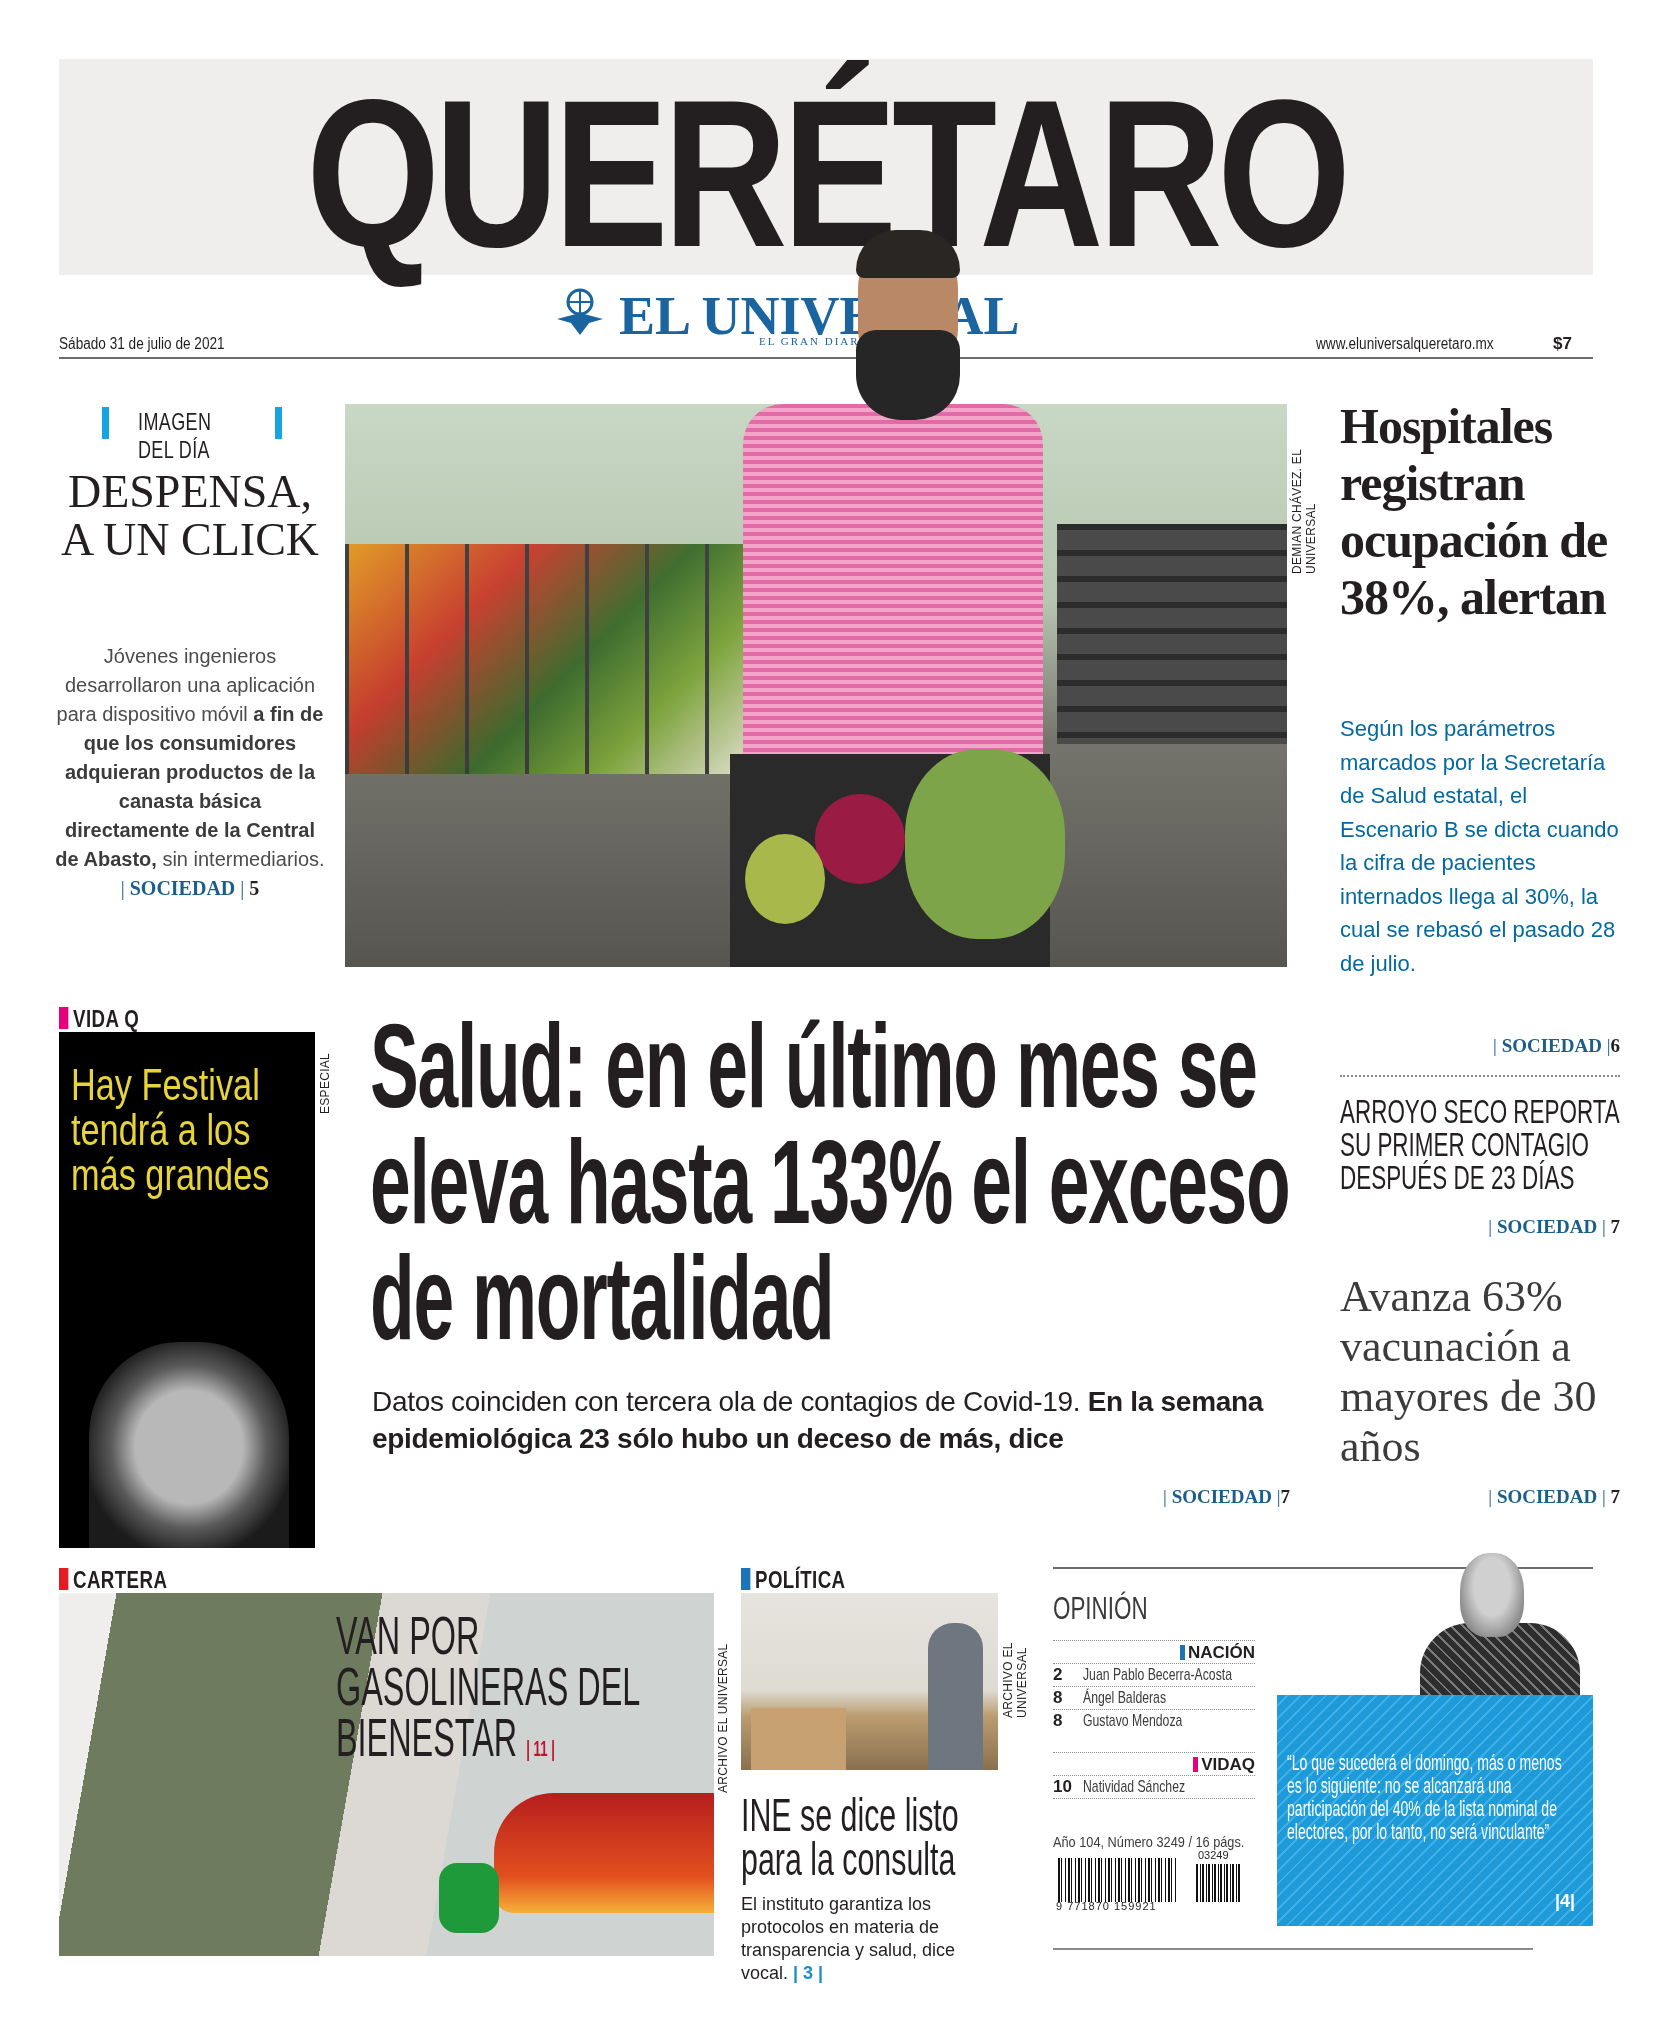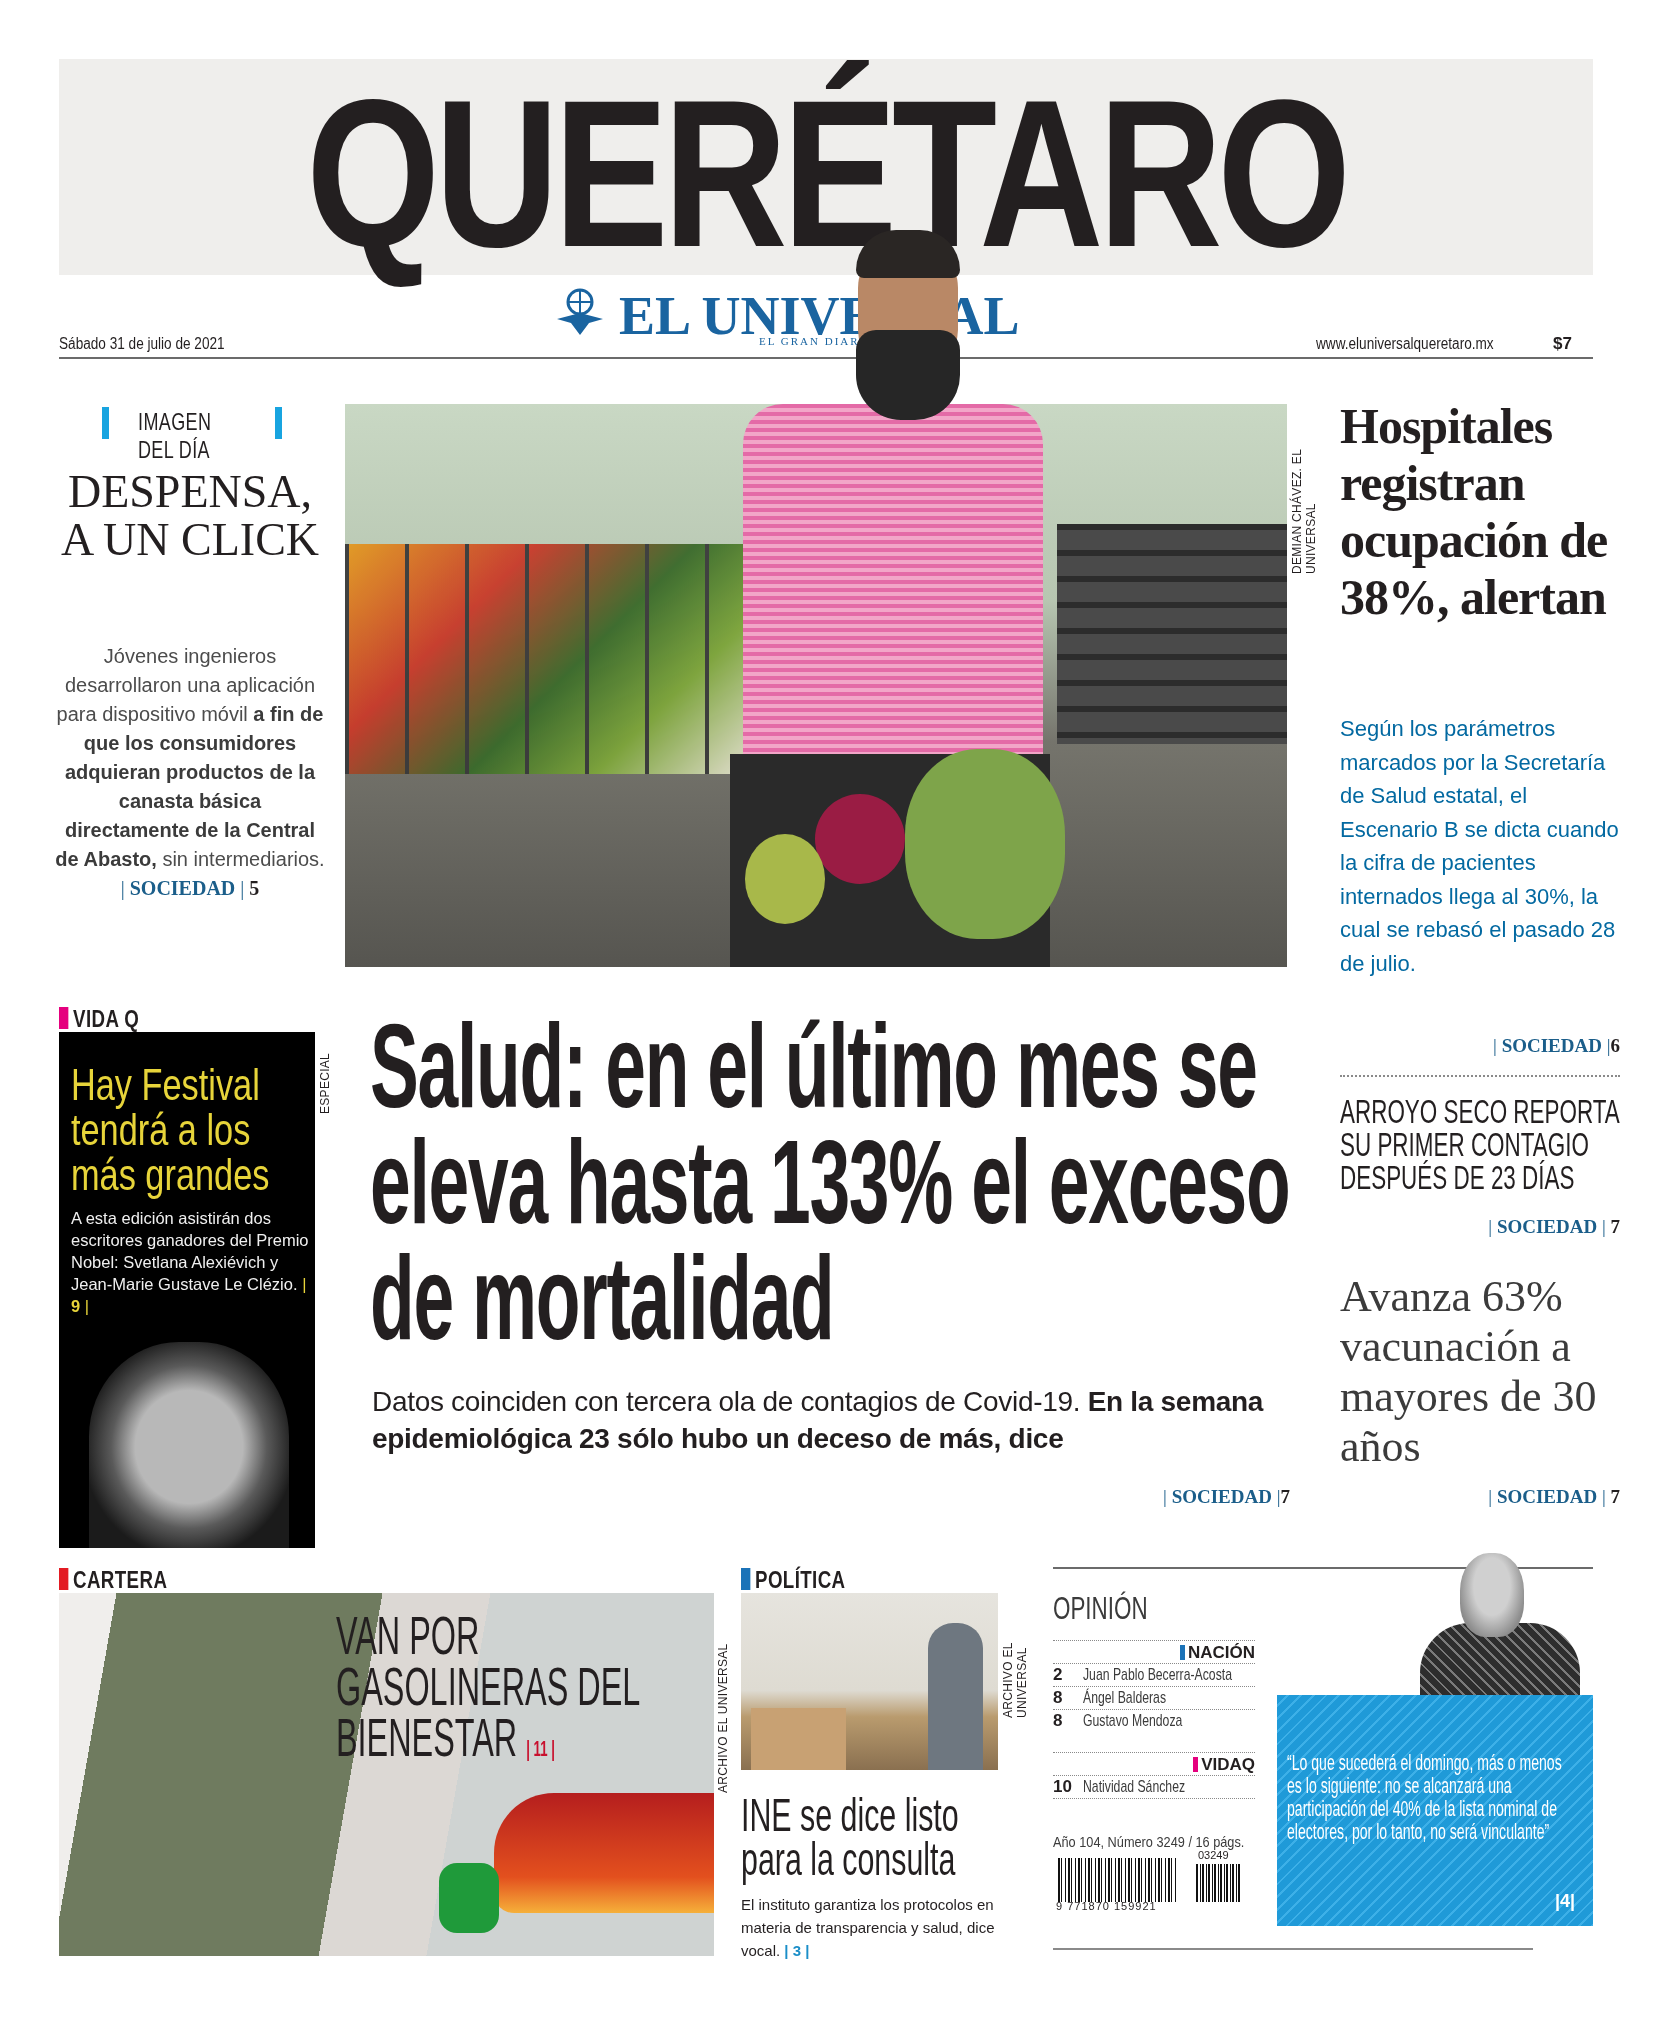--- a/index.html
+++ b/index.html
@@ -73,21 +73,21 @@
   .cartera-photo { left: 59px; top: 1593px; width: 655px; height: 363px; background: linear-gradient(100deg,#f0eeec 0 8%,#6f7b5f 8% 45%,#dcd8d4 45% 60%,#cfd3d2 60% 100%); overflow: hidden; }
   .cartera-photo .tail { position: absolute; right: 0; top: 200px; width: 220px; height: 120px; background: linear-gradient(180deg,#b51e1e,#e3501e 70%,#f6b03a); border-radius: 60px 0 0 20px; }
   .cartera-photo .nozzle { position: absolute; left: 380px; top: 270px; width: 60px; height: 70px; background: #1f9a3a; border-radius: 18px; }
   .cartera-title { position: absolute; left: 277px; top: 17px; font-size: 54px; line-height: 51px; color: #231f20; transform: scaleX(.6); transform-origin: left; width: 600px; }
   .cartera-title .pg { font-size: 22px; font-weight: 700; color: #c8102e; }
 
   .ine-photo { left: 741px; top: 1593px; width: 257px; height: 177px; background: linear-gradient(180deg,#e6e4de 0%,#dedbd2 55%,#b99b6e 70%,#8a7050 100%); overflow: hidden; }
   .ine-photo .box { position: absolute; left: 10px; top: 115px; width: 95px; height: 62px; background: #c8a173; }
   .ine-photo .person { position: absolute; right: 15px; top: 30px; width: 55px; height: 150px; background: #6e7780; border-radius: 25px 25px 0 0; }
   .ine-title { left: 741px; top: 1793px; width: 300px; font-size: 46px; line-height: 44px; color: #231f20; transform: scaleX(.66); transform-origin: left; width: 420px; }
-  .ine-body { left: 741px; top: 1893px; width: 260px; font-size: 15px; line-height: 23px; color: #231f20; }
+  .ine-body { left: 741px; top: 1893px; width: 260px; font-size: 18px; line-height: 23px; color: #231f20; }
   .ine-body .pg { color: #1b8ec8; font-weight: 700; }
 
   
   .opinion-title { left: 1053px; top: 1590px; font-size: 32px; color: #3b3b3b; transform: scaleX(.7); transform-origin: left; }
   .op-list { left: 1053px; top: 1640px; width: 202px; }
   .op-section { font-weight: 700; font-size: 17px; color: #231f20; border-top: 1.5px dotted #8a8a8a; padding: 2px 0 0; transform-origin: left; text-align: right; }
   .op-section .sec-bar { width: 5px; height: 15px; margin-right: 3px; }
   .op-item { font-size: 17px; color: #3b3b3b; border-top: 1.5px dotted #8a8a8a; padding: 1px 0; white-space: nowrap; }
   .op-item .num { display: inline-block; width: 30px; font-weight: 700; color: #231f20; }
   .op-item .name { display: inline-block; transform: scaleX(.72); transform-origin: left; }
@@ -163,21 +163,20 @@
 <div class="abs section-ref ref-right" style="left:1340px; top:1035px; width:280px;"><span class="bar">| </span><span>SOCIEDAD</span><span class="bar"> |</span><span class="pg">6</span></div>
 <div class="abs dotted-sep" style="left:1340px; top:1075px; width:280px;"></div>
 <div class="abs arroyo">ARROYO SECO REPORTA SU PRIMER CONTAGIO DESPUÉS DE 23 DÍAS</div>
 <div class="abs section-ref ref-right" style="left:1340px; top:1216px; width:280px;"><span class="bar">| </span><span>SOCIEDAD</span><span class="bar"> | </span><span class="pg">7</span></div>
 <div class="abs avanza">Avanza 63% vacunación a mayores de 30 años</div>
 <div class="abs section-ref ref-right" style="left:1340px; top:1486px; width:280px;"><span class="bar">| </span><span>SOCIEDAD</span><span class="bar"> | </span><span class="pg">7</span></div>
 
 <div class="abs sec-label" style="left:59px; top:1005px;"><span class="sec-bar" style="background:#e5007e"></span><span>VIDA Q</span></div>
 <div class="abs vida-box">
   <div class="vida-title">Hay Festival tendrá a los más grandes</div>
-  <div class="vida-body"><span>A esta edición asistirán dos escritores ganadores del Premio Nobel: Svetlana Alexiévich y Jean-Marie Gustave Le Clézio.</span> <span style="color:#e7d43a">| </span><span class="pg">9</span><span style="color:#e7d43a"> |</span></div>
   <div class="vida-face"></div>
 </div>
 <div class="credit-vert" style="left:318px; top:1034px; height:80px;">ESPECIAL</div>
 
 <div class="abs main-headline">Salud: en el último mes se eleva hasta 133% el exceso de mortalidad</div>
 <div class="abs main-deck"><span>Datos coinciden con tercera ola de contagios de Covid-19. </span><b>En la semana epidemiológica 23 sólo hubo un deceso de más, dice</b></div>
 <div class="abs section-ref ref-right" style="left:1000px; top:1486px; width:290px;"><span class="bar">| </span><span>SOCIEDAD</span><span class="bar"> |</span><span class="pg">7</span></div>
 
 <div class="abs sec-label" style="left:59px; top:1566px;"><span class="sec-bar" style="background:#e31b23"></span><span>CARTERA</span></div>
 <div class="abs cartera-photo">

